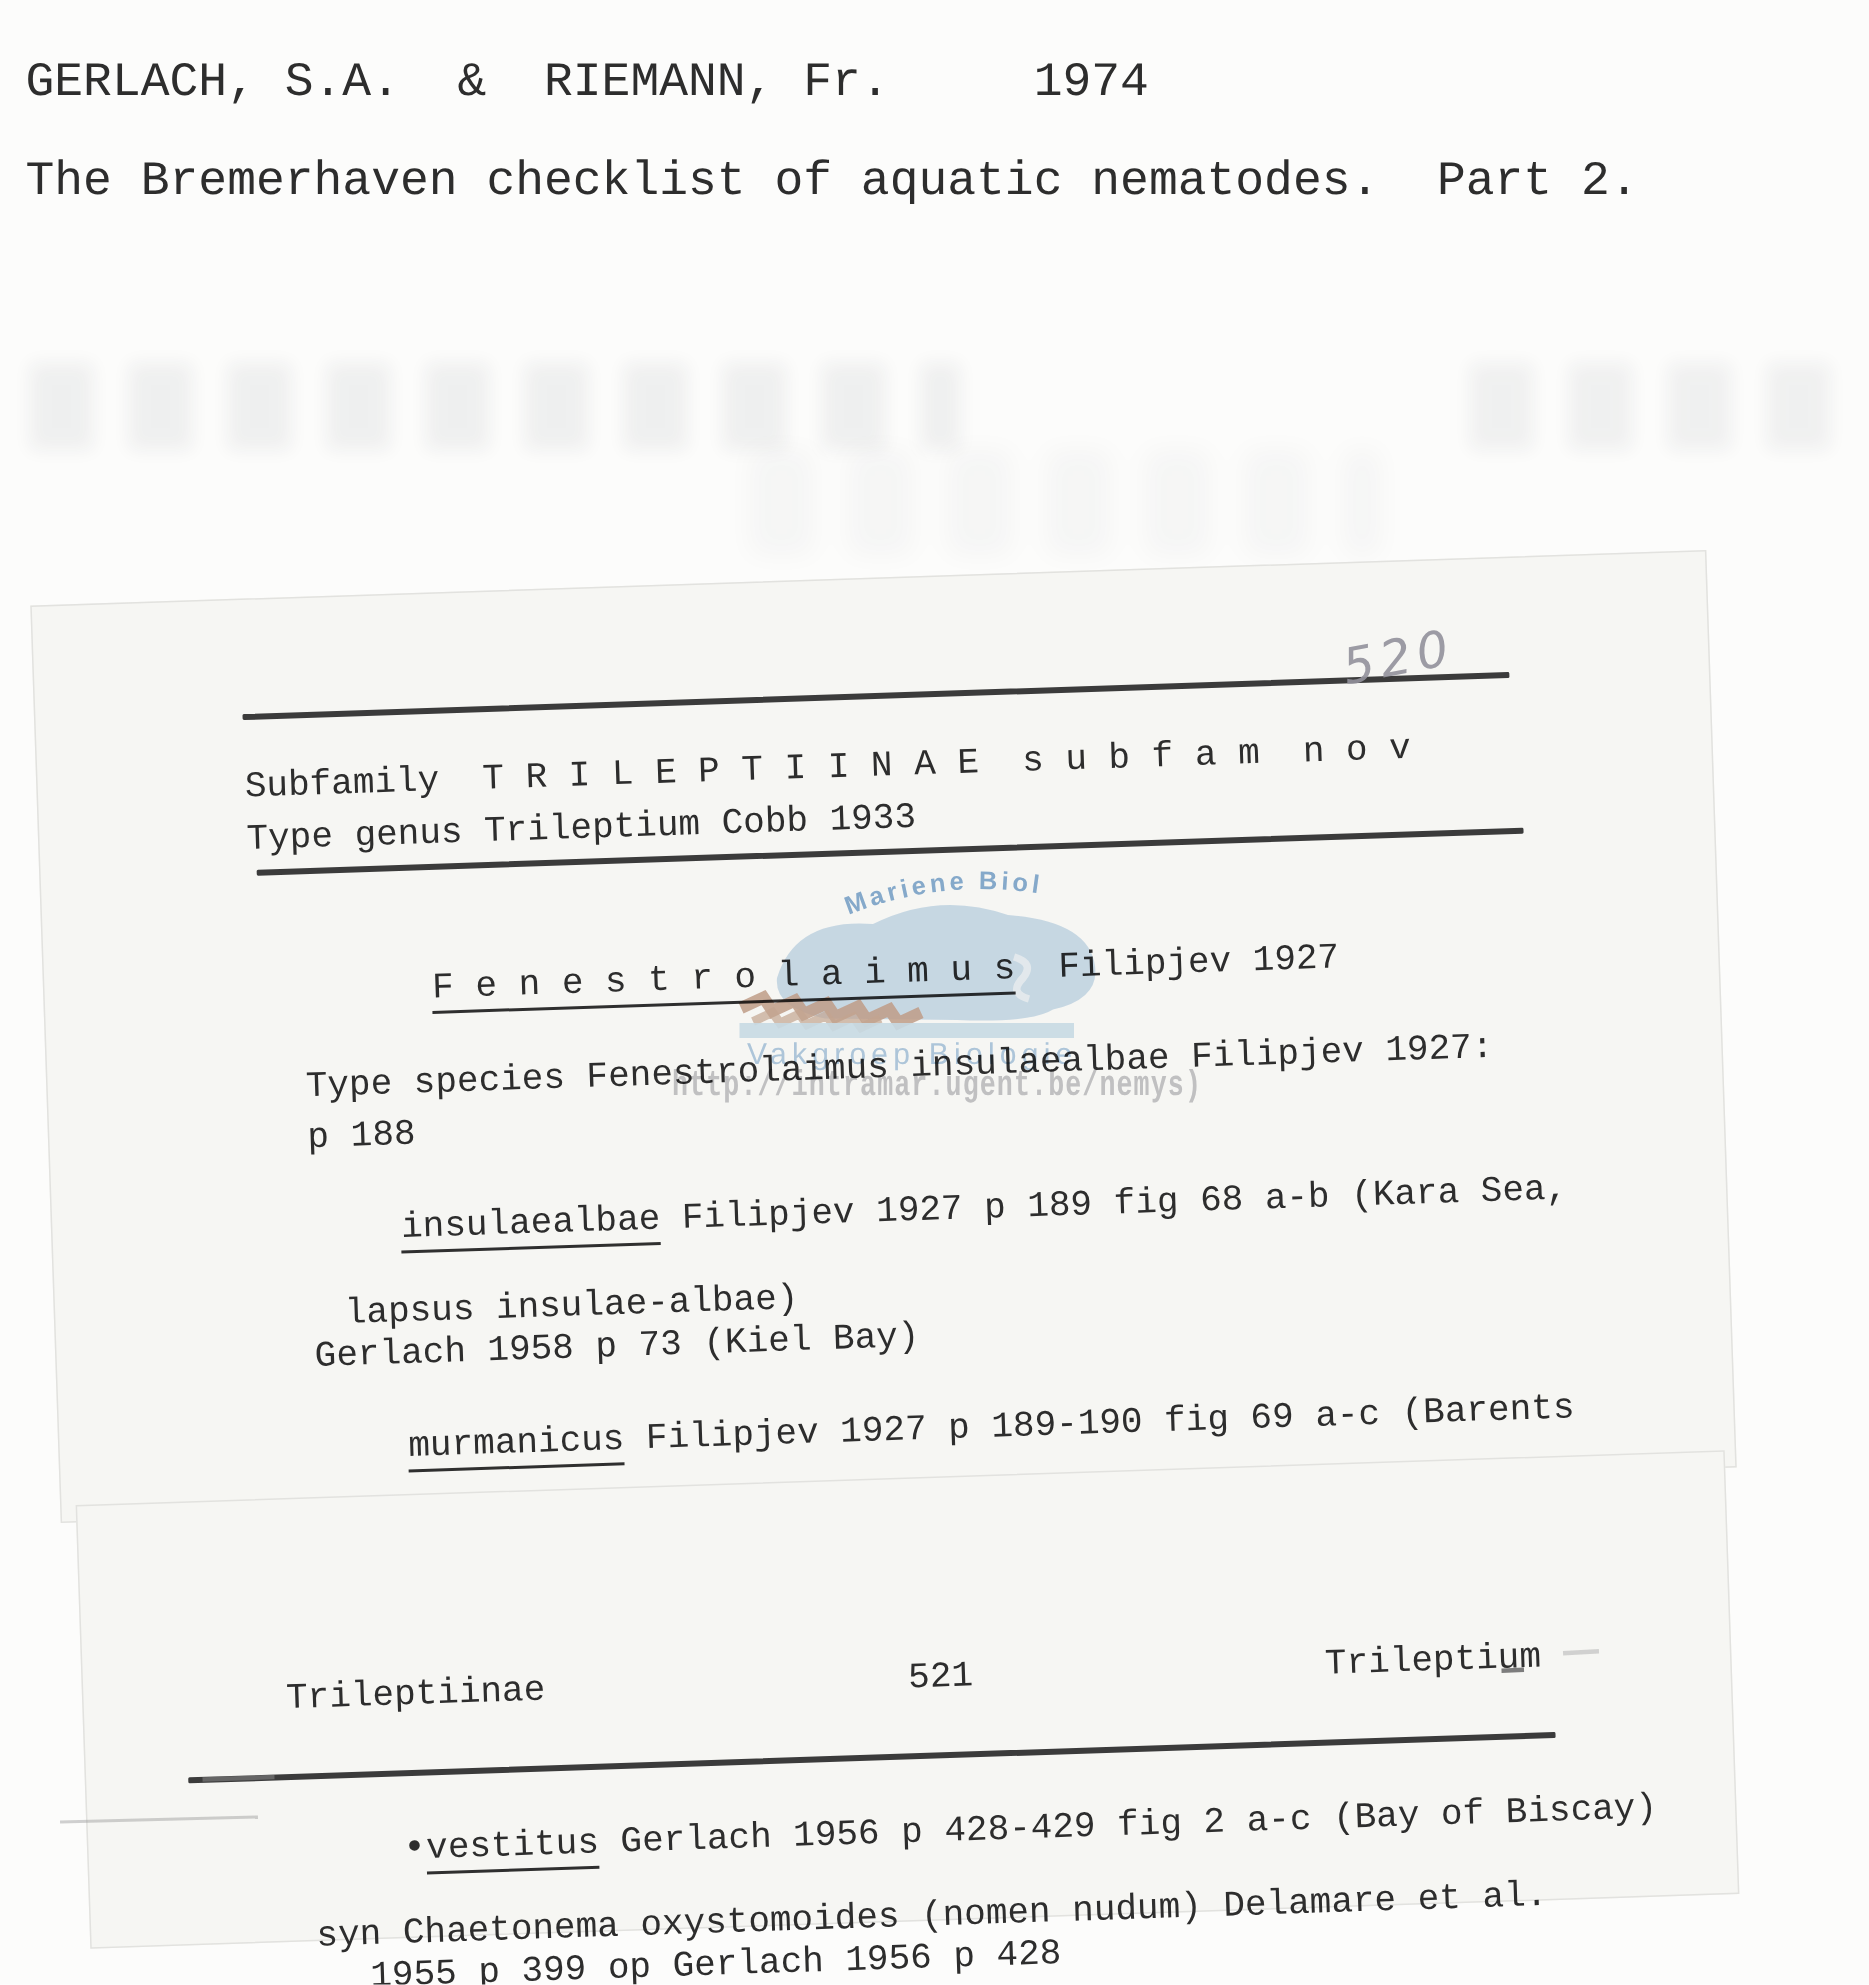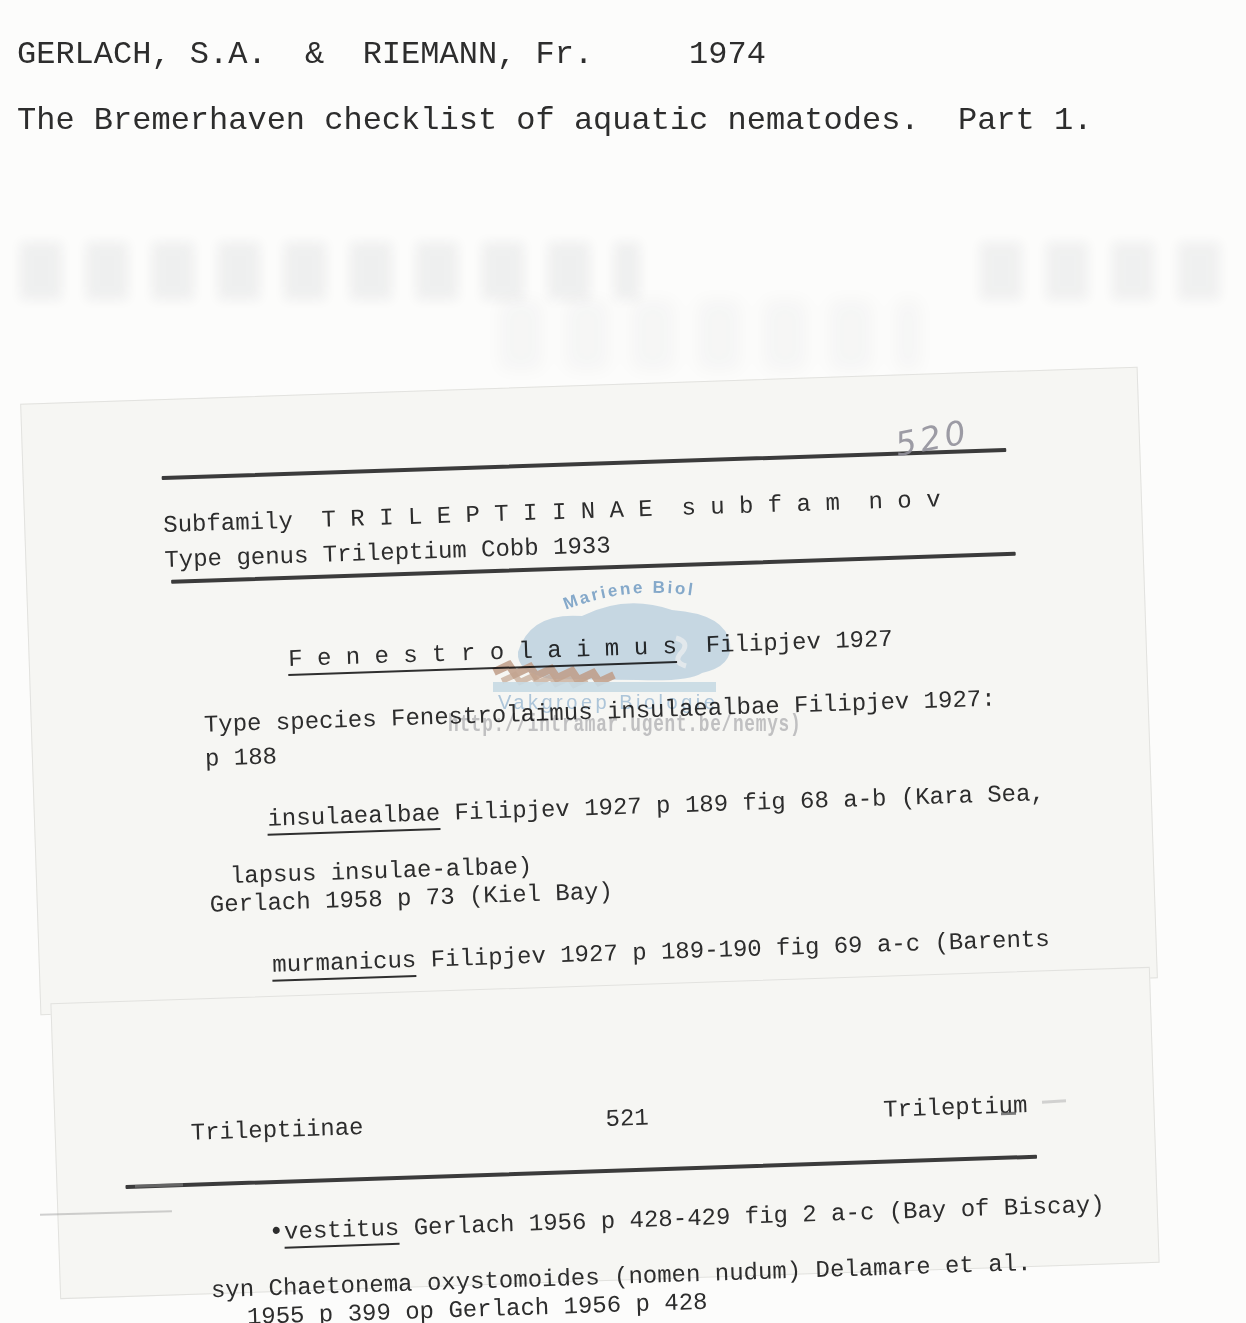--- a/index.html
+++ b/index.html
@@ -85,21 +85,21 @@
 <body>
 
 <div class="page">
 
   <div class="ghost ghost-bar g1"></div>
   <div class="ghost ghost-bar g2"></div>
   <div class="ghost ghost-bar g3"></div>
 
   <div class="header">
     <div class="tline">GERLACH, S.A.  &amp;  RIEMANN, Fr.     1974</div>
-    <div class="tline">The Bremerhaven checklist of aquatic nematodes.  Part 1.</div>
+    <div class="tline">The Bremerhaven checklist of aquatic nematodes.  Part 2.</div>
   </div>
 
   <div class="card card1">
     <div class="handwritten-num">520</div>
 
     <div class="rule rule1"></div>
 
     <div class="tw tline ind-a mt32">Subfamily  T R I L E P T I I N A E  s u b f a m  n o v</div>
     <div class="tw tline ind-a mt7">Type genus Trileptium Cobb 1933</div>
 

